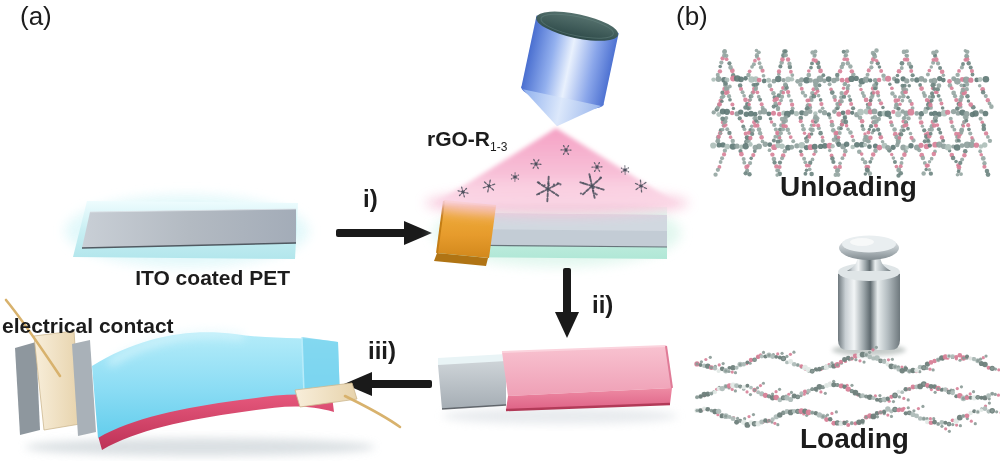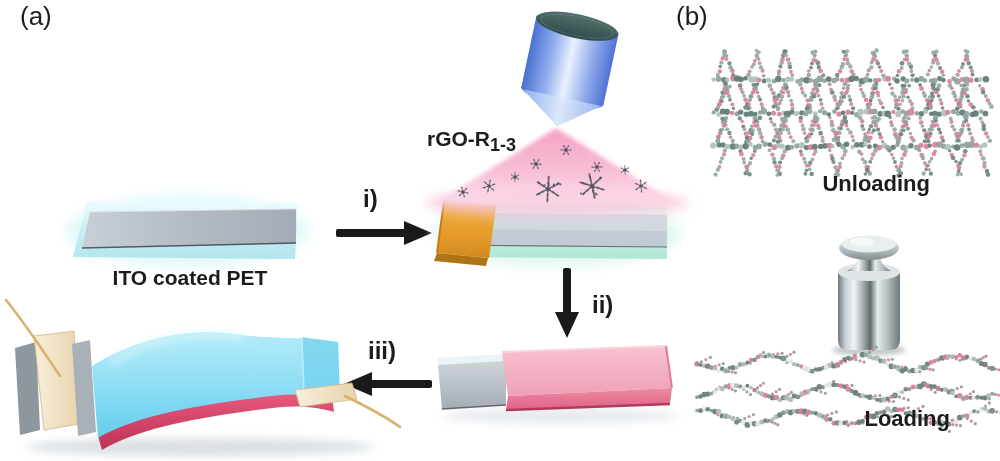--- a/index.html
+++ b/index.html
@@ -3,22 +3,22 @@
 <meta charset="utf-8">
 <style>
   html,body{margin:0;padding:0;background:#fff;}
   .stage{position:relative;width:1000px;height:461px;background:#fff;overflow:hidden;
          font-family:"Liberation Sans",sans-serif;}
   .stage svg{position:absolute;left:0;top:0;}
   .lbl{position:absolute;color:#1c1c1c;white-space:nowrap;line-height:1.1;}
   .panel-label{font-size:26px;font-weight:400;}
   .step{font-size:24px;font-weight:700;}
   .caption{font-size:21px;font-weight:700;}
-  .bcap{font-size:22px;font-weight:700;text-align:right;width:150px;}
-  sub{font-size:18px;font-weight:700;}
+  .bcap{font-size:28px;font-weight:700;text-align:left;width:150px;}
+  sub{font-size:12px;font-weight:400;}
 </style>
 </head>
 <body>
 
 <div class="stage">
 <svg id="scene" width="1000" height="461" viewBox="0 0 1000 461">
   <defs>
     <linearGradient id="gPET" x1="0" y1="0" x2="0" y2="1">
       <stop offset="0" stop-color="#eefcfe"></stop>
           <stop offset="0.5" stop-color="#c9eff3"></stop>
@@ -1738,20 +1738,21 @@
       </g>
 </svg>
 
 <div class="lbl panel-label" style="left:20px;top:2px">(a)</div>
 <div class="lbl panel-label" style="left:676px;top:2px">(b)</div>
 
 <div class="lbl step" style="left:363px;top:186px">i)</div>
 <div class="lbl step" style="left:592px;top:292px">ii)</div>
 <div class="lbl step" style="left:368px;top:338px">iii)</div>
 
-<div class="lbl caption" style="left:90px;top:266px;width:200px;text-align:center">ITO coated PET</div>
+<div class="lbl caption" style="left:90px;top:266px;width:200px;text-align:right">ITO coated PET</div>
 
 <div class="lbl caption" style="left:427px;top:127px"><span>rGO-R</span><sub>1-3</sub></div>
 
+<div class="lbl caption" style="left:2px;top:314px">electrical contact</div>
 
 <div class="lbl bcap" style="left:780px;top:172px">Unloading</div>
-<div class="lbl bcap" style="left:800px;top:407px">Loading</div>
+<div class="lbl bcap" style="left:800px;top:424px">Loading</div>
 </div>
 
 </body></html>

